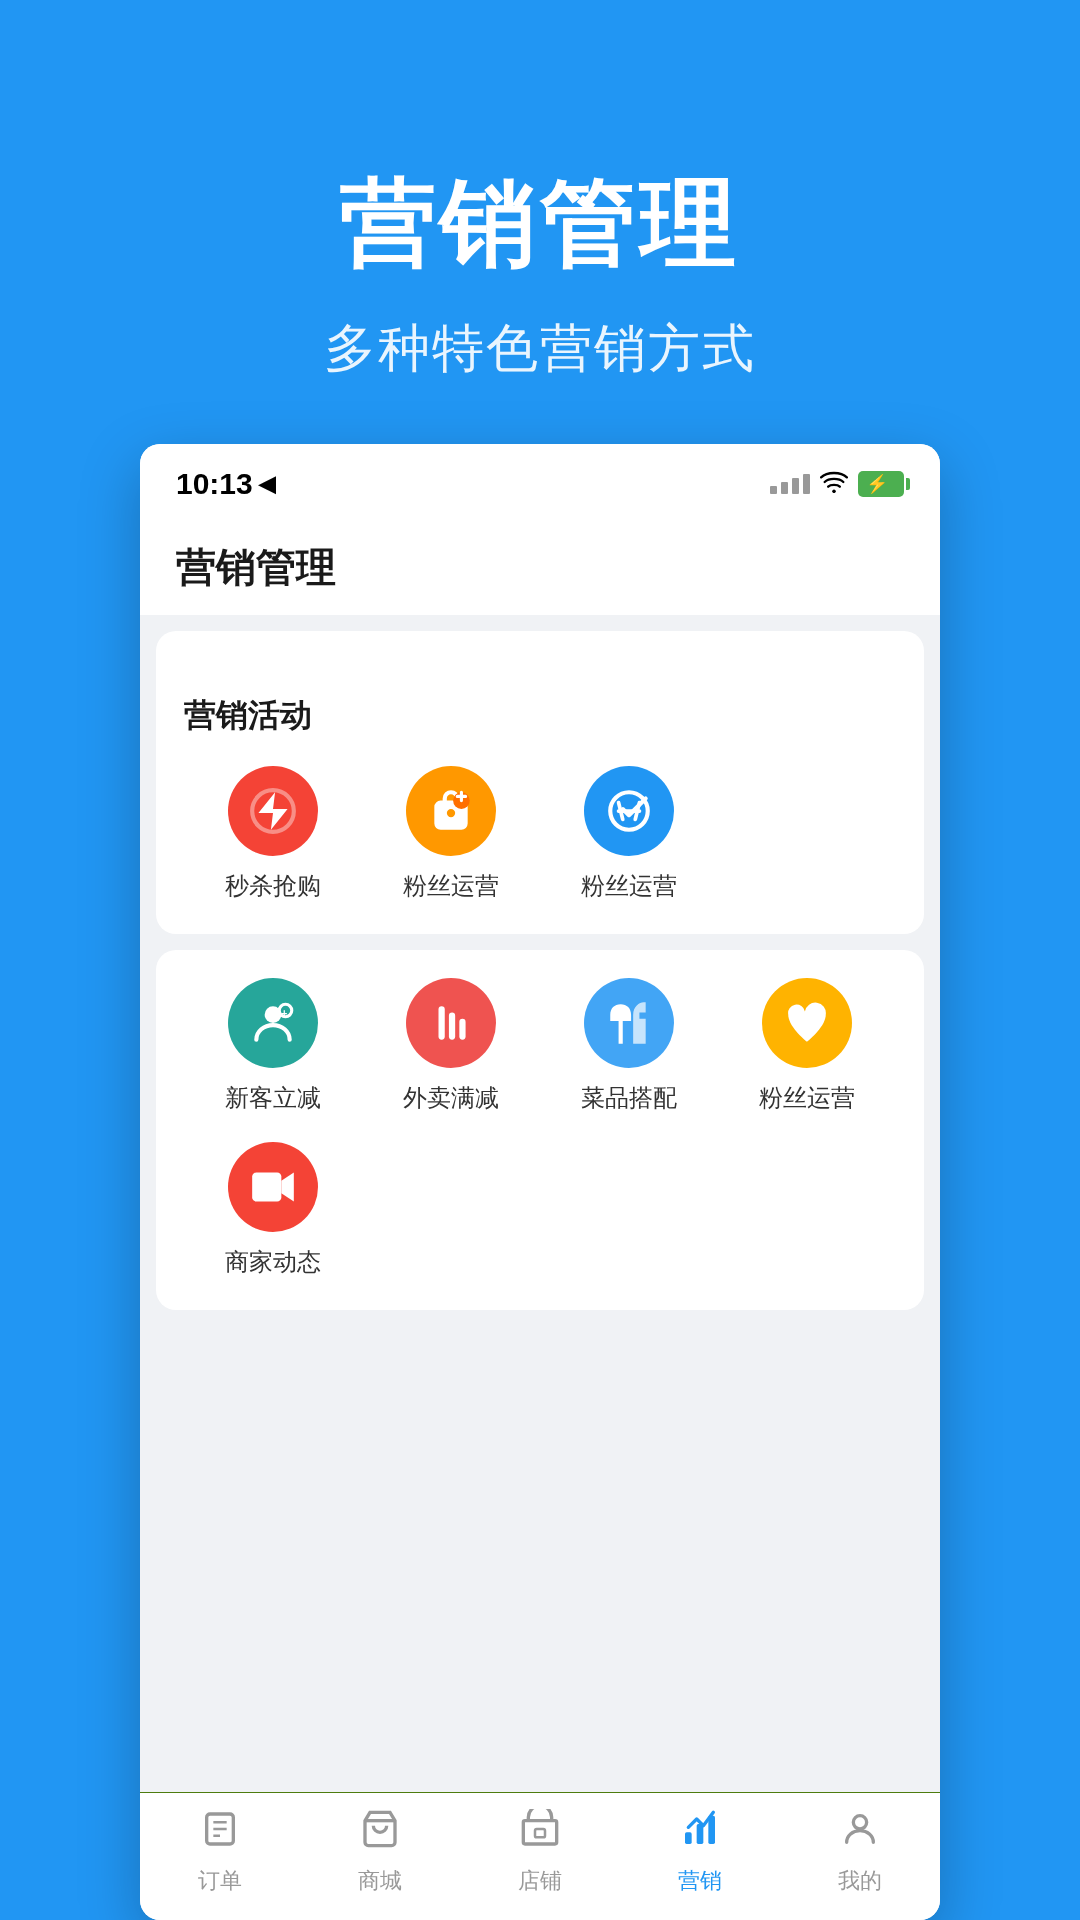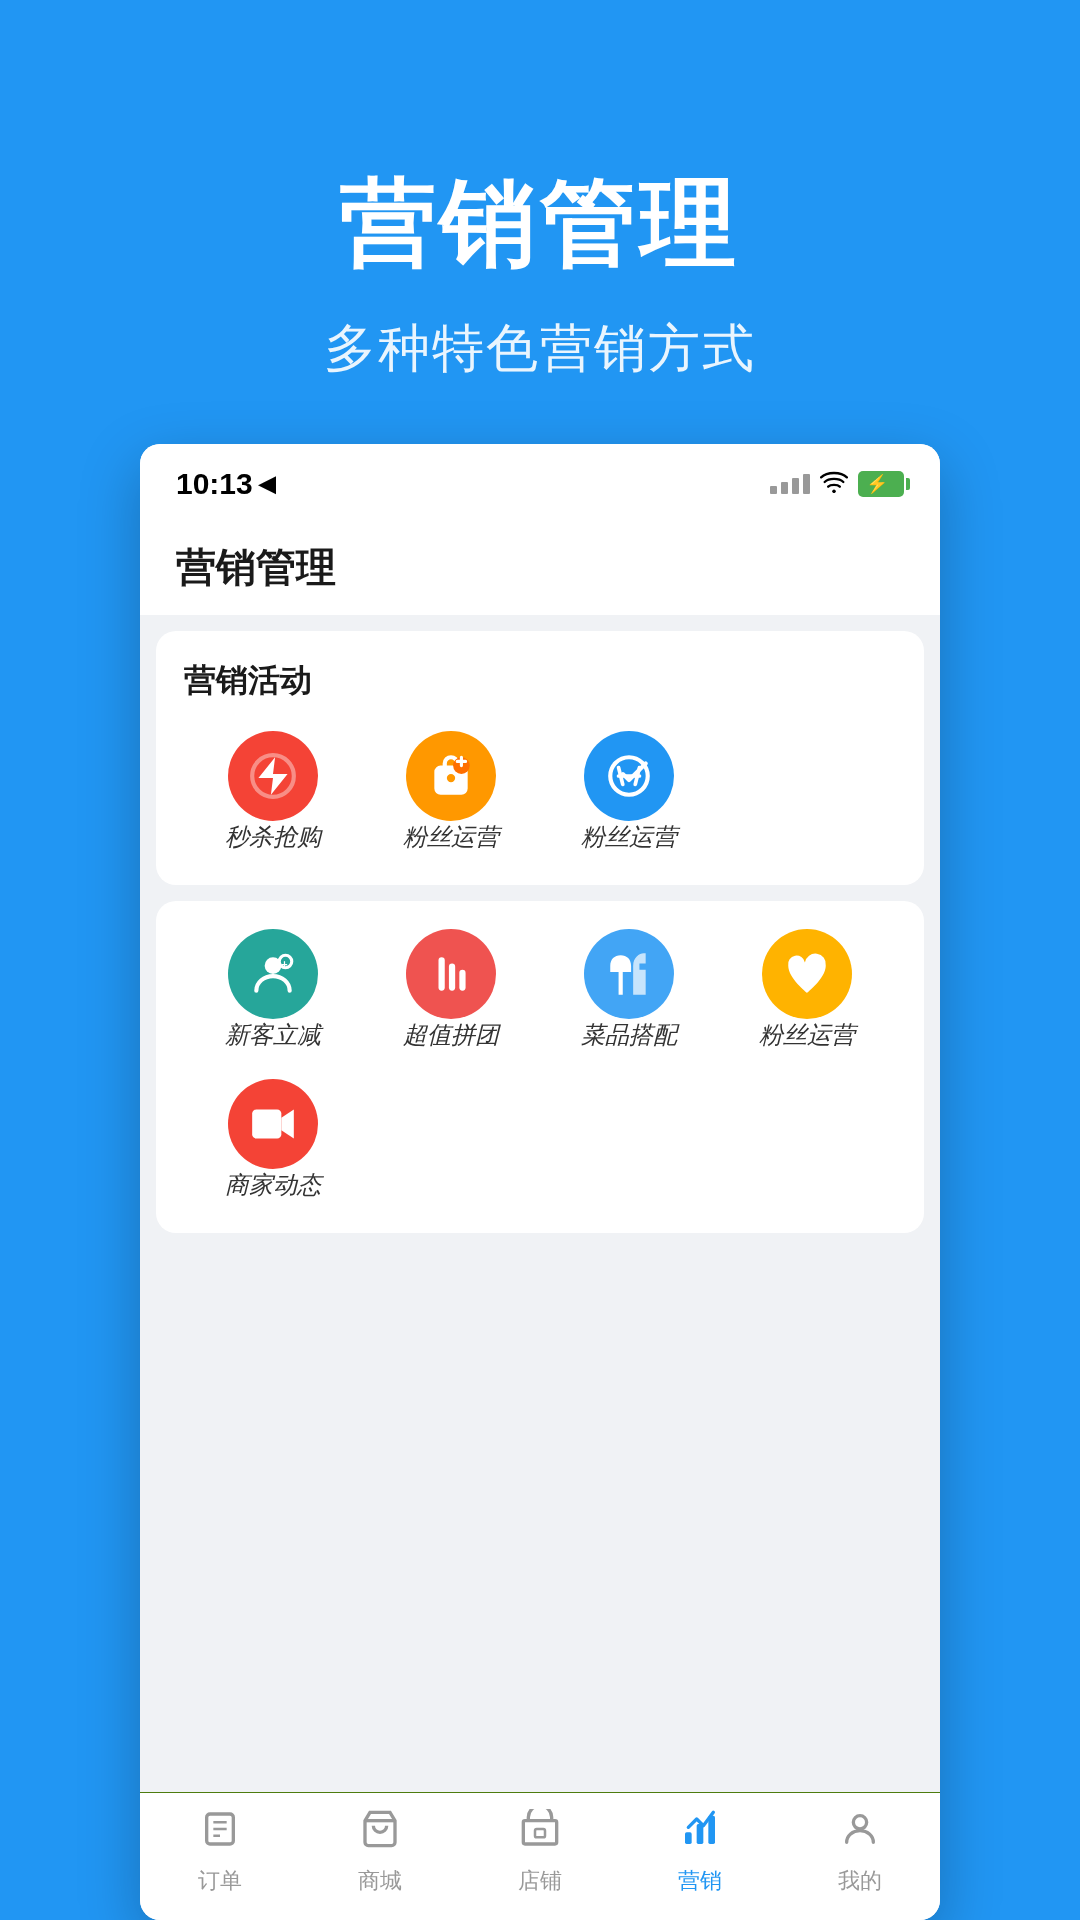--- a/index.html
+++ b/index.html
@@ -140,32 +140,33 @@
     .section-card {
       background: #fff;
       border-radius: 20px;
       padding: 28px 28px 32px;
     }
     .section-title {
       font-size: 32px;
       font-weight: 600;
       color: #1a1a1a;
       margin-bottom: 28px;
+      margin-top: 35px;
     }
     .icon-grid {
       display: grid;
       grid-template-columns: repeat(4, 1fr);
       gap: 28px 0;
     }
     .icon-item {
       display: flex;
       flex-direction: column;
       align-items: center;
+      gap: 14px;
       cursor: pointer;
-      font-style: italic;
     }
     .icon-circle {
       width: 90px;
       height: 90px;
       border-radius: 50%;
       display: flex;
       align-items: center;
       justify-content: center;
       font-size: 42px;
     }
@@ -324,21 +325,21 @@
         </div>
 
         <div class="icon-item">
           <div class="icon-circle icon-red-bar">
             <svg viewBox="0 0 24 24" fill="white">
                 <rect x="6" y="4" width="3" height="16" rx="1.5" fill="white"></rect>
                 <rect x="11" y="7" width="3" height="13" rx="1.5" fill="white"></rect>
                 <rect x="16" y="10" width="3" height="10" rx="1.5" fill="white"></rect>
               </svg>
           </div>
-          <span class="icon-label">超值拼团</span>
+          <span class="icon-label">外卖满减</span>
         </div>
 
         <div class="icon-item">
           <div class="icon-circle icon-blue-thumb">
             <svg viewBox="0 0 24 24" fill="white">
                 <path d="M7 22V11l-4 0V8c0-3 2-5 5-5s5 2 5 5v3l-4 0v11H7z" fill="white"></path>
                 <path d="M14 22V8c0-4 3-6 5-6l1 0v5h-3v3h3v12h-6z" fill="white" opacity="0.7"></path>
               </svg>
           </div>
           <span class="icon-label">菜品搭配</span>

